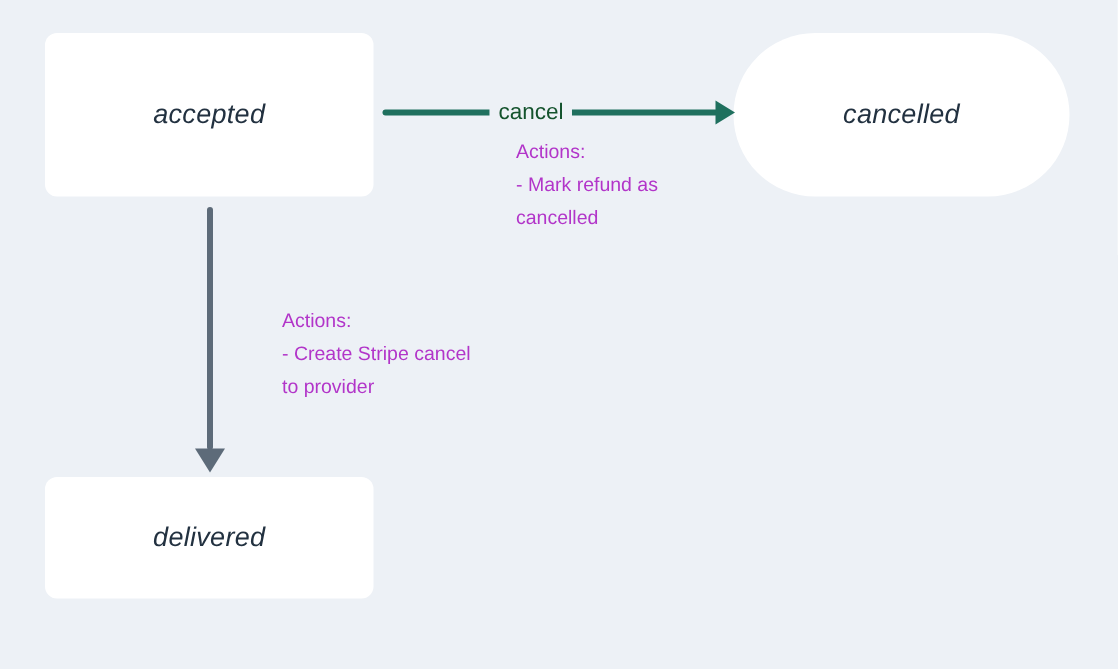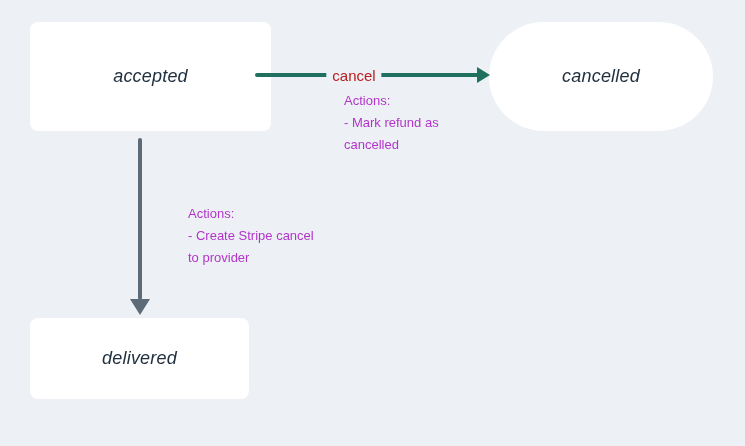--- a/index.html
+++ b/index.html
@@ -23,21 +23,21 @@
     justify-content: center;
   }
   .node-rect { border-radius: 8px; }
   .node-stadium { border-radius: 55px; }
   .node-label {
     font-style: italic;
     font-size: 18px;
     color: #223140;
     letter-spacing: 0.2px;
   }
-  #node-accepted  { left: 30px;  top: 22px;  width: 241px; height: 109px; }
+  #node-accepted  { left: 30px;  top: 22px;  width: 219px; height: 109px; }
   #node-cancelled { left: 489px; top: 22px;  width: 224px; height: 109px; }
   #node-delivered { left: 30px;  top: 318px; width: 219px; height: 81px; }
 
   
   .edge-line-h {
     position: absolute;
     height: 4px;
     border-radius: 2px;
     background: #1f705e;
   }
@@ -67,21 +67,21 @@
     border-top: 16px solid #5d6b79;
   }
   #edge-complete-arrowhead { left: 130px; top: 299px; }
 
   .edge-label {
     position: absolute;
     transform: translate(-50%, -50%);
     background: #edf1f6;
     padding: 3px 6px;
     font-size: 15px;
-    color: #b91c1c;
+    color: #14532d;
     white-space: nowrap;
   }
   #edge-cancel-label   { left: 354px; top: 75px; }
   #edge-complete-label { left: 140px; top: 226px; }
 
   
   .actions {
     position: absolute;
     color: #b235c9;
     font-size: 13px;

